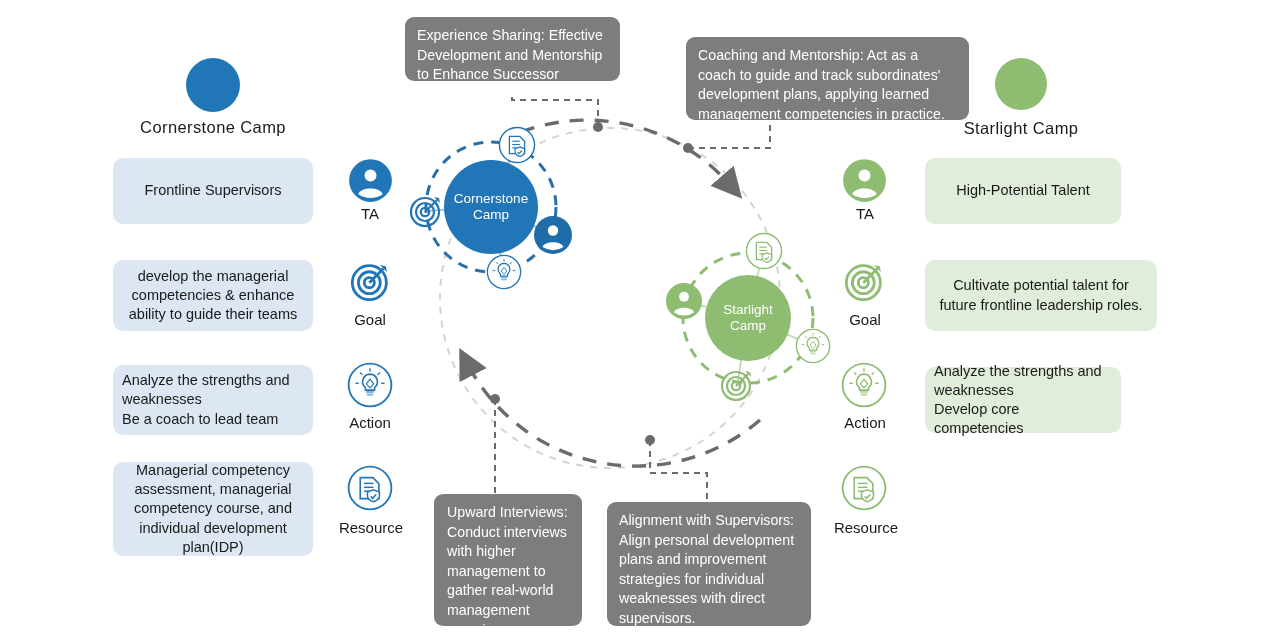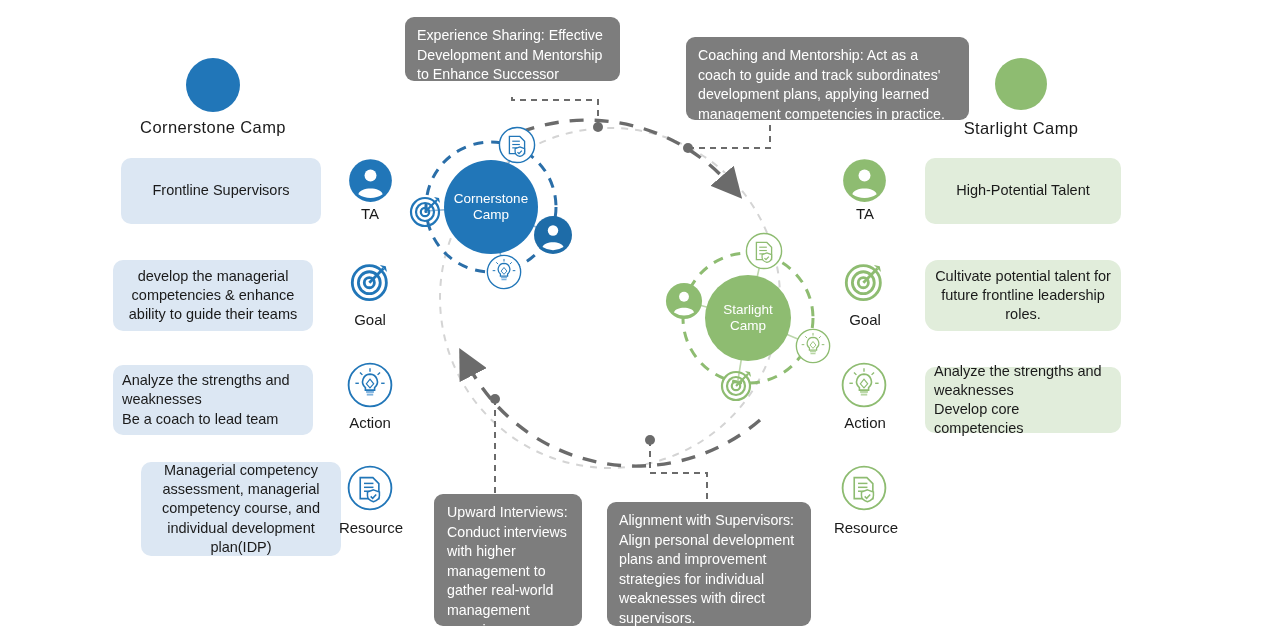--- a/index.html
+++ b/index.html
@@ -209,25 +209,25 @@
 
   <div class="abs callout" style="left:686px;top:37px;width:283px;height:83px;">Coaching and Mentorship: Act as a coach to guide and track subordinates' development plans, applying learned management competencies in practice.</div>
 
   <div class="abs callout" style="left:434px;top:494px;width:148px;height:132px;padding-left:13px;">Upward Interviews: Conduct interviews with higher management to gather real-world management experience cases.</div>
 
   <div class="abs callout" style="left:607px;top:502px;width:204px;height:124px;">Alignment with Supervisors: Align personal development plans and improvement strategies for individual weaknesses with direct supervisors.</div>
 
   <div class="abs camp-dot" style="left:186px;top:58px;width:54px;height:54px;background:#2176b8;"></div>
   <div class="abs camp-title" style="left:73px;top:118px;width:280px;">Cornerstone  Camp</div>
 
-  <div class="abs info-box left" style="left:113px;top:158px;width:200px;height:66px;margin-left:8px;">Frontline  Supervisors</div>
+  <div class="abs info-box left" style="left:113px;top:158px;width:200px;height:66px;">Frontline  Supervisors</div>
   <div class="abs info-box left" style="left:113px;top:260px;width:200px;height:71px;">develop the managerial competencies &amp; enhance ability to guide their teams</div>
   <div class="abs info-box left lefttext" style="left:113px;top:365px;width:200px;height:70px;white-space:pre-line;padding-left:9px;">Analyze the strengths and weaknesses
 Be a coach to lead team</div>
-  <div class="abs info-box left" style="left:113px;top:462px;width:200px;height:94px;margin-left:28px;">Managerial  competency assessment, managerial competency course, and individual development plan(IDP)</div>
+  <div class="abs info-box left" style="left:113px;top:462px;width:200px;height:94px;">Managerial  competency assessment, managerial competency course, and individual development plan(IDP)</div>
 
   <div class="abs" style="left:348px;top:158px;">
     <svg width="45" height="45" viewBox="0 0 40 40">
       <circle cx="20" cy="20" r="19" fill="#2176b8"></circle>
       <circle cx="20" cy="15.5" r="5.3" fill="#ffffff"></circle>
       <path d="M9.2 32.2 c1.7 -6.7 19.9 -6.7 21.6 0 a19 19 0 0 1 -21.6 0 z" fill="#ffffff"></path>
     </svg>
   </div>
   <div class="abs icon-label" style="left:330px;top:205px;width:80px;">TA</div>
 
@@ -270,21 +270,21 @@
       <path d="M23 21.6 l5.2 1.9 v3.2 c0 2.7 -2.6 4.4 -5.2 5.2 c-2.6 -0.8 -5.2 -2.5 -5.2 -5.2 v-3.2 z" fill="#ffffff" stroke="#2176b8" stroke-width="1.3"></path>
       <path d="M20.6 27.3 l1.7 1.7 l3.1 -3.3" fill="none" stroke="#2176b8" stroke-width="1.3"></path>
     </svg>
   </div>
   <div class="abs icon-label" style="left:325px;top:519px;width:92px;">Resource</div>
 
   <div class="abs camp-dot" style="left:995px;top:58px;width:52px;height:52px;background:#8ebc71;"></div>
   <div class="abs camp-title" style="left:881px;top:119px;width:280px;">Starlight  Camp</div>
 
   <div class="abs info-box right" style="left:925px;top:158px;width:196px;height:66px;">High-Potential  Talent</div>
-  <div class="abs info-box right" style="left:925px;top:260px;width:196px;height:71px;border-radius:13px;">Cultivate potential talent for future frontline leadership roles.</div>
+  <div class="abs info-box right" style="left:925px;top:260px;width:232px;height:71px;">Cultivate potential talent for future frontline leadership roles.</div>
   <div class="abs info-box right lefttext" style="left:925px;top:367px;width:196px;height:66px;white-space:pre-line;padding-left:9px;">Analyze the strengths and weaknesses
 Develop core competencies</div>
 
   <div class="abs" style="left:842px;top:158px;">
     <svg width="45" height="45" viewBox="0 0 40 40">
       <circle cx="20" cy="20" r="19" fill="#8ebc71"></circle>
       <circle cx="20" cy="15.5" r="5.3" fill="#ffffff"></circle>
       <path d="M9.2 32.2 c1.7 -6.7 19.9 -6.7 21.6 0 a19 19 0 0 1 -21.6 0 z" fill="#ffffff"></path>
     </svg>
   </div>

